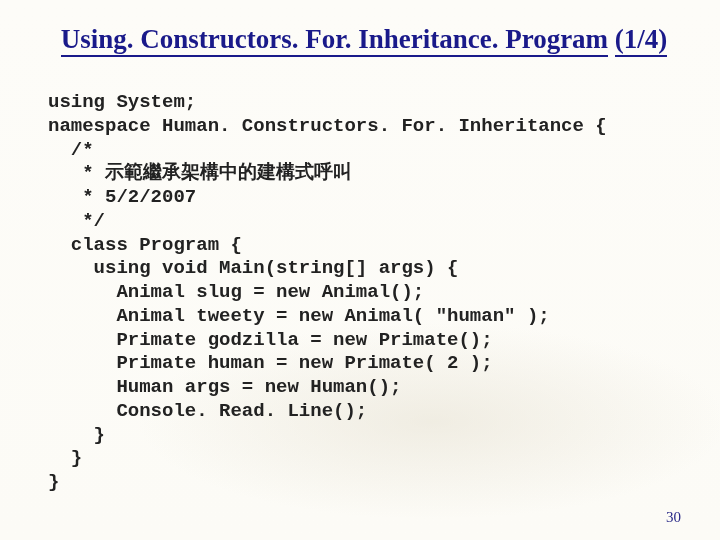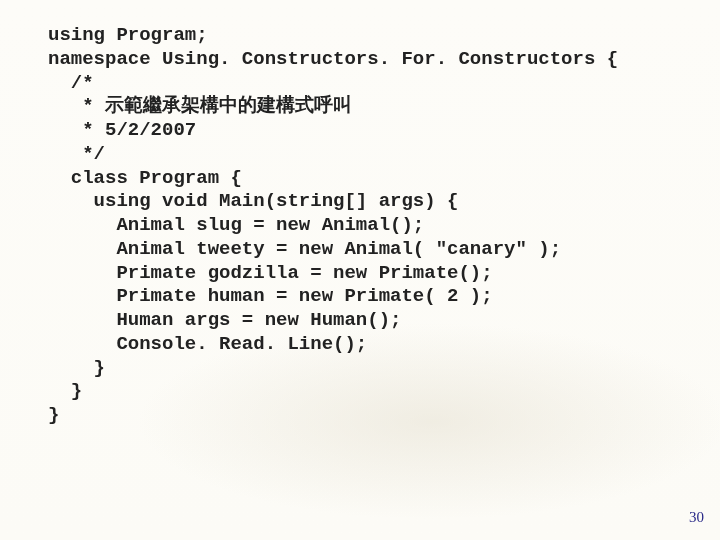--- a/index.html
+++ b/index.html
@@ -36,43 +36,46 @@
   .code {
     font-family: 'Courier New', Courier, monospace;
     font-size: 19px;
     font-weight: bold;
     color: #222;
     white-space: pre;
     line-height: 1.25;
   }
   .pagenum {
     position: absolute;
-    right: 16px;
+    right: 39px;
     bottom: 14px;
     font-family: Georgia, 'Times New Roman', serif;
     font-size: 15px;
     color: #2a2a88;
   }
 </style>
 </head>
 <body>
 
 <div class="slide">
 
+  <h1 class="title">
+    <span class="underline">Using. Constructors. For. Inheritance. Program</span><span class="nou"> </span><span class="underline">(1/4)</span>
+  </h1>
 
-  <div class="code"><span>using Program;</span>
-<span>namespace Using. Constructors. For. Constructors {</span>
+  <div class="code"><span>using System;</span>
+<span>namespace Human. Constructors. For. Inheritance {</span>
 <span>  /*</span>
 <span>   * 示範繼承架構中的建構式呼叫</span>
 <span>   * 5/2/2007</span>
 <span>   */</span>
 <span>  class Program {</span>
 <span>    using void Main(string[] args) {</span>
 <span>      Animal slug = new Animal();</span>
-<span>      Animal tweety = new Animal( "canary" );</span>
+<span>      Animal tweety = new Animal( "human" );</span>
 <span>      Primate godzilla = new Primate();</span>
 <span>      Primate human = new Primate( 2 );</span>
 <span>      Human args = new Human();</span>
 <span>      Console. Read. Line();</span>
 <span>    }</span>
 <span>  }</span>
 <span>}</span></div>
 
   <div class="pagenum">30</div>
 </div>

